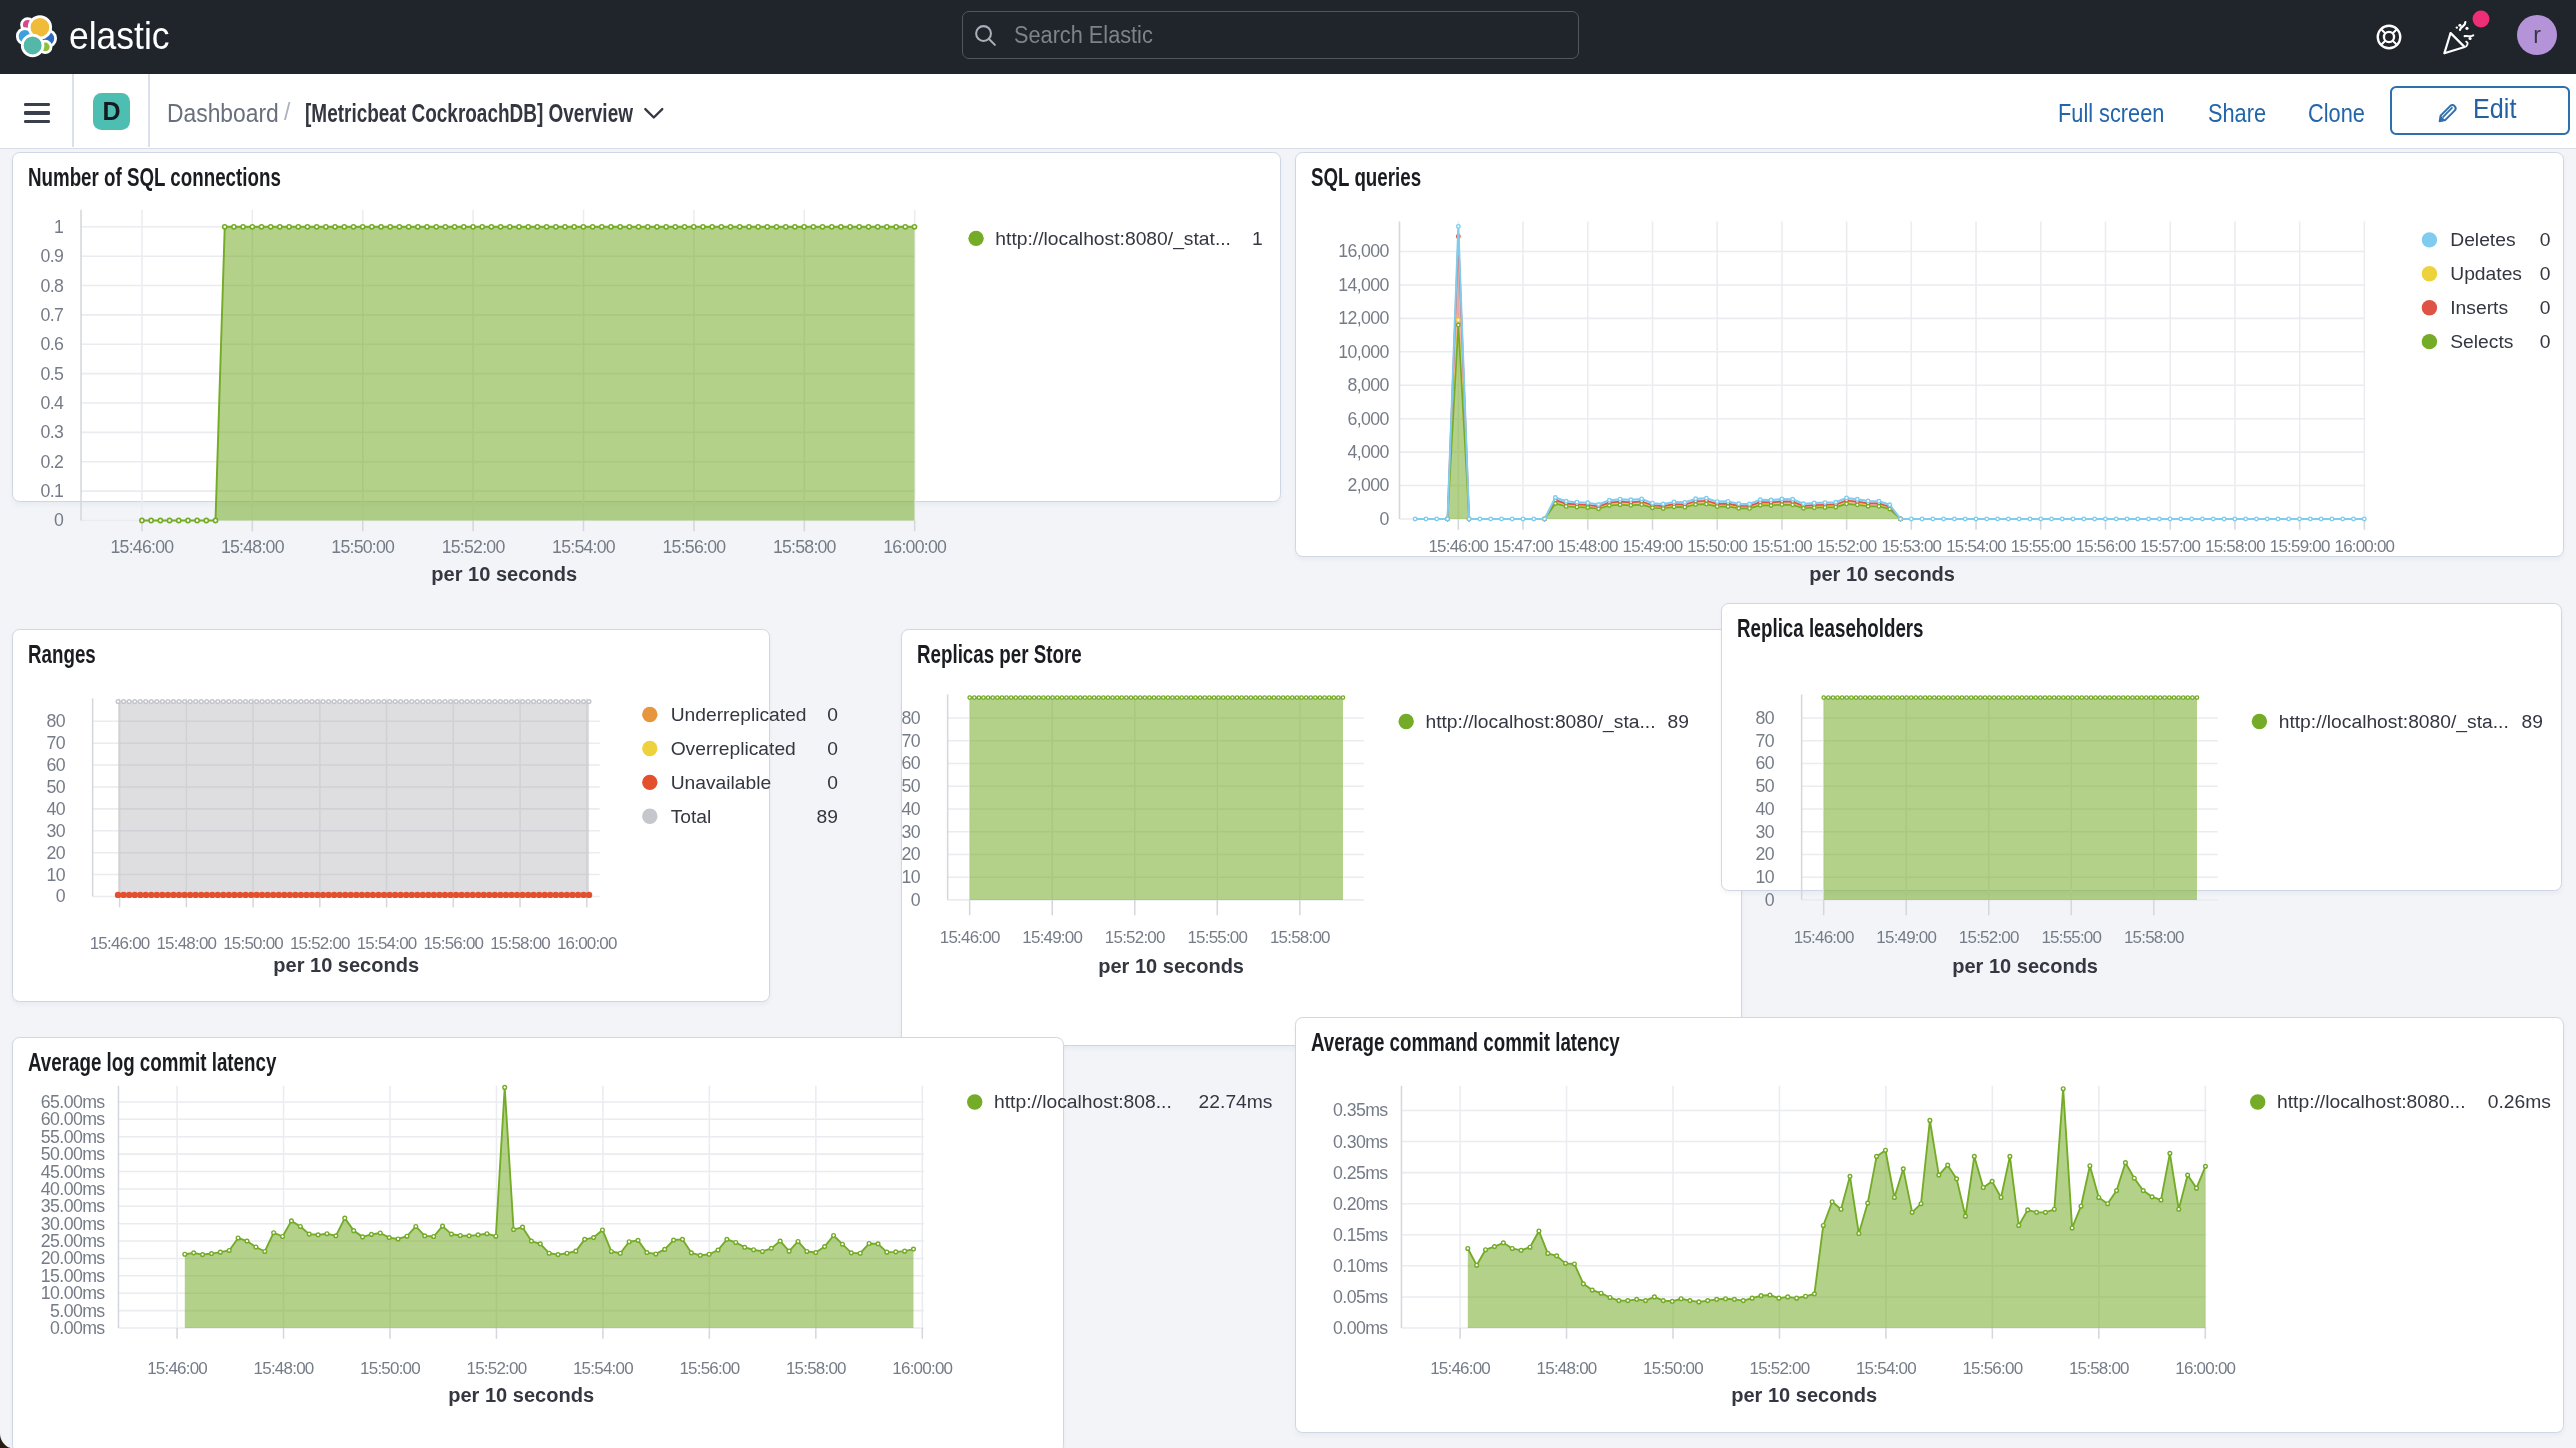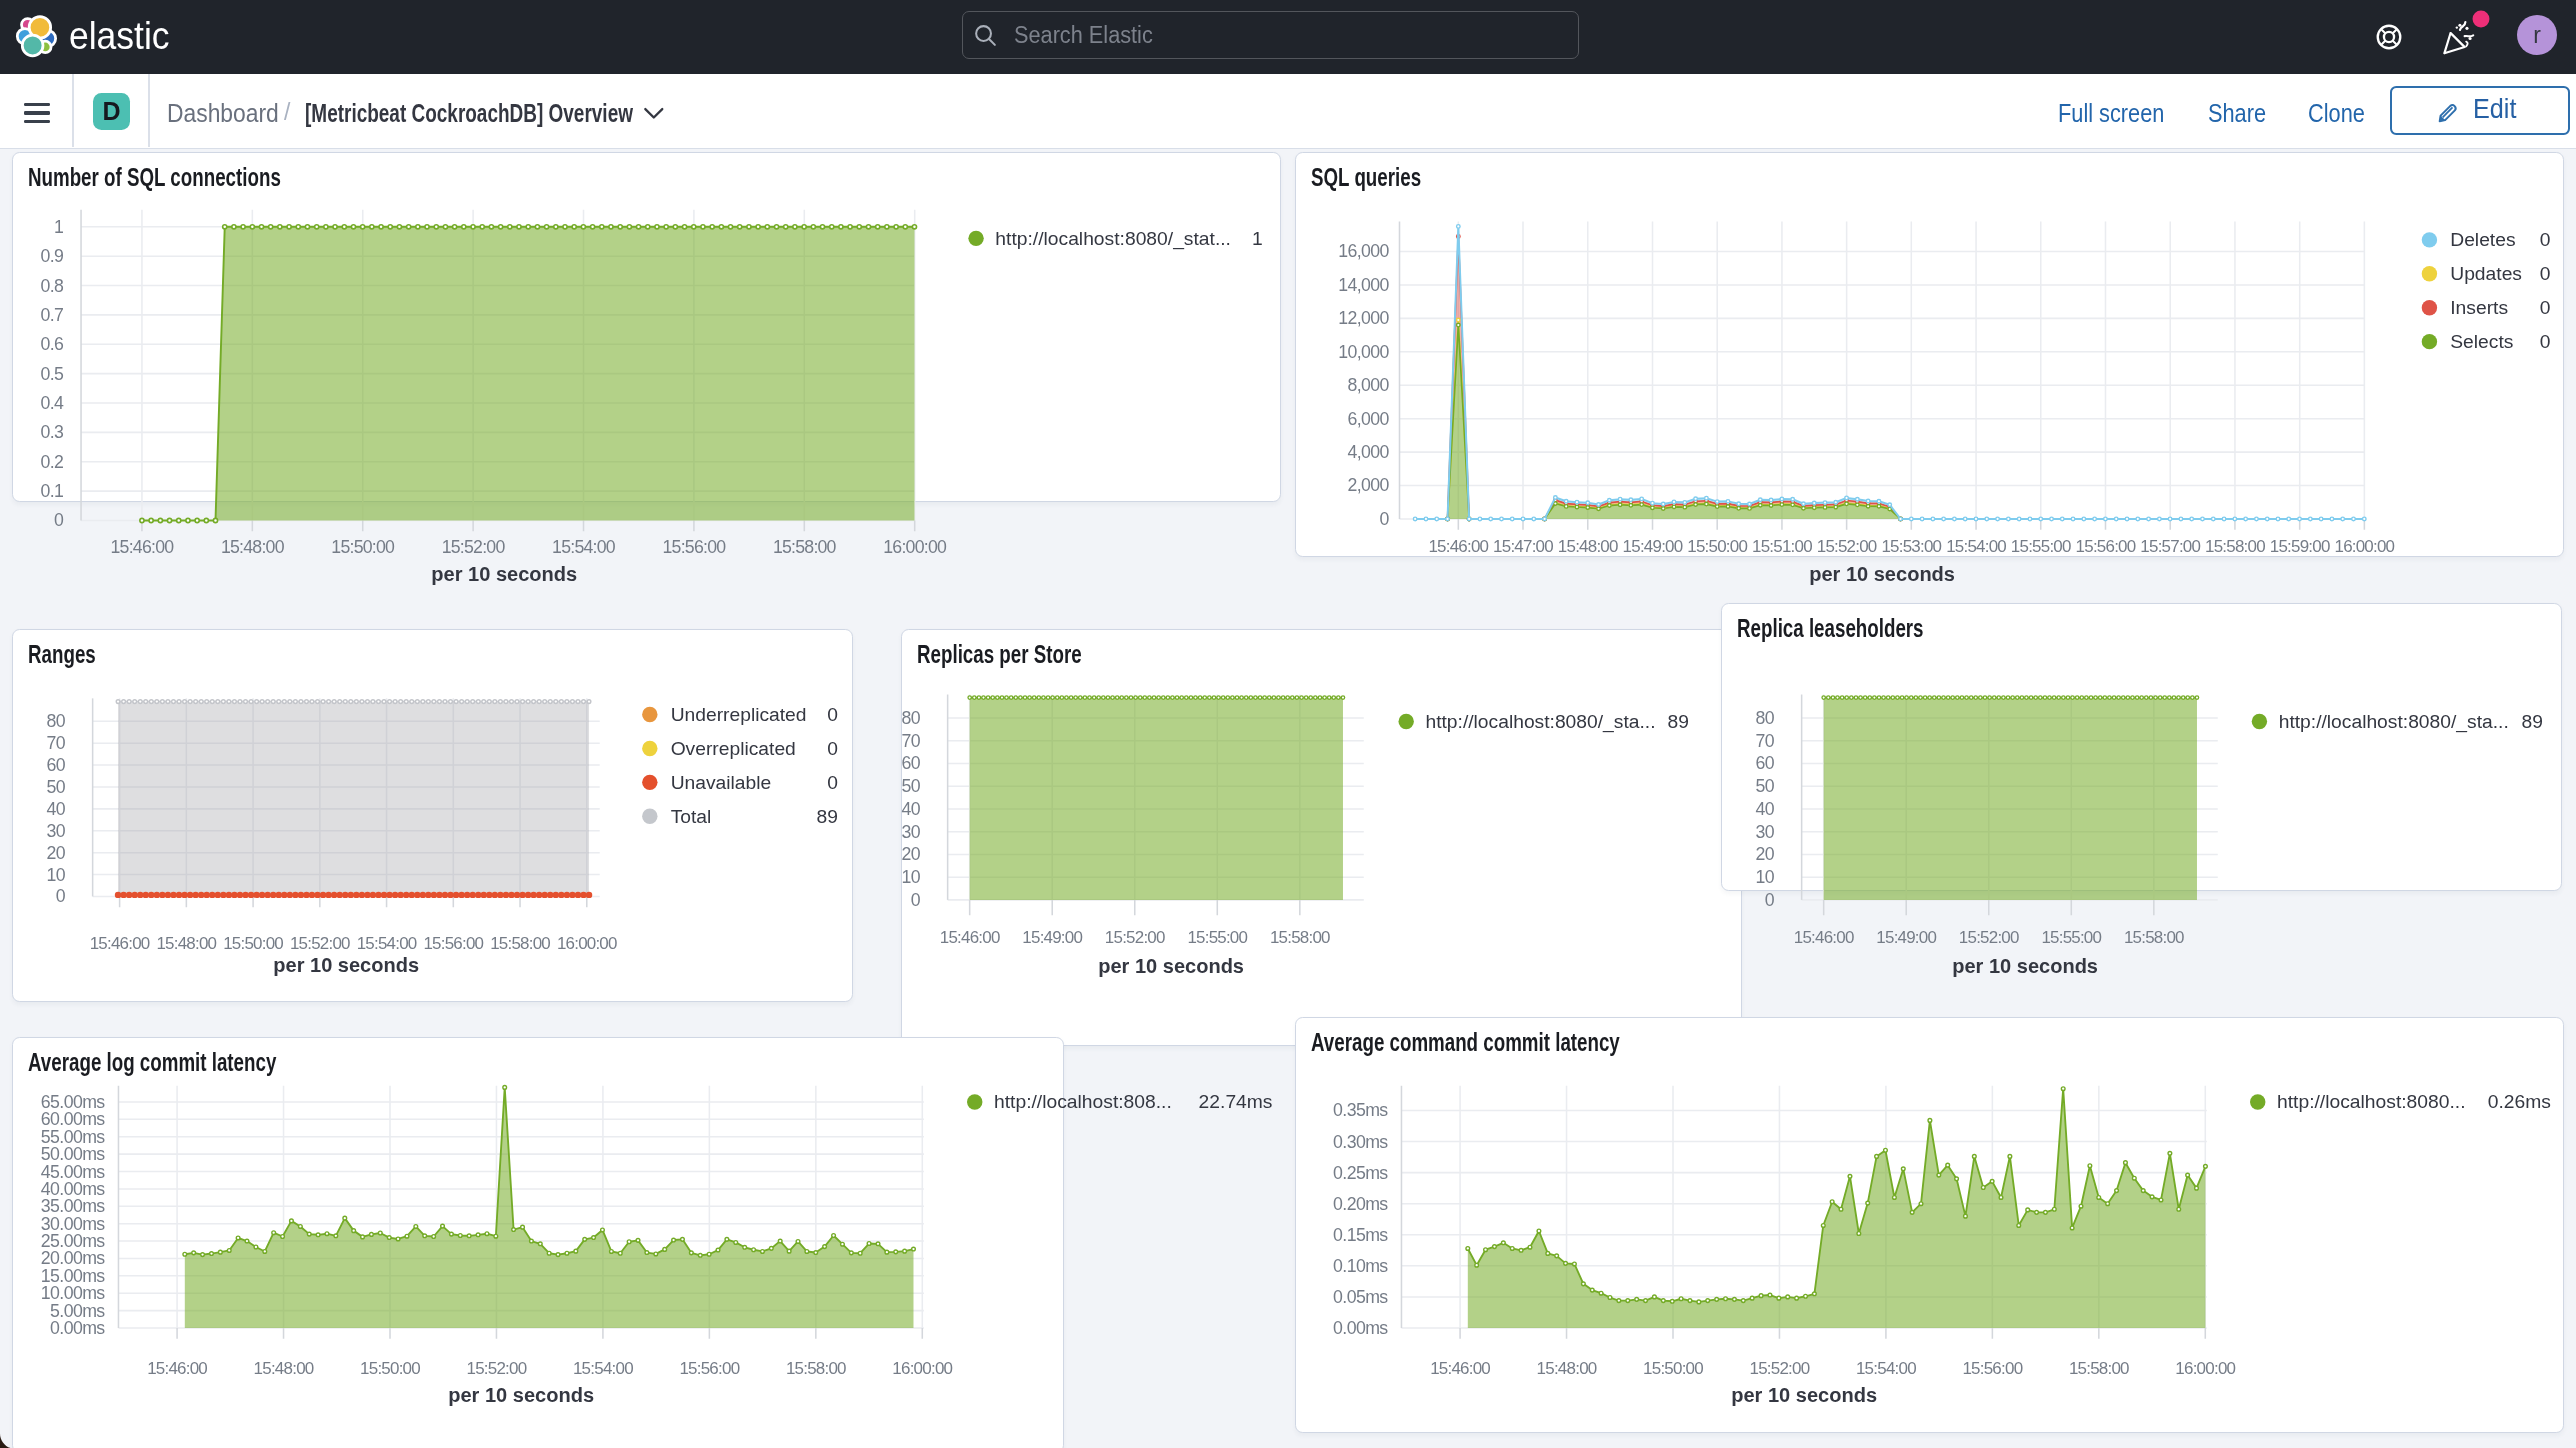--- a/index.html
+++ b/index.html
@@ -478,21 +478,21 @@
     <circle cx="3150" cy="355" r="10" fill="#eed23d"></circle>
     <text x="3177" y="355" font-size="25" fill="#343741" dominant-baseline="central">Updates</text>
     <text x="3307" y="355" font-size="25" fill="#343741" text-anchor="end" dominant-baseline="central">0</text>
     <circle cx="3150" cy="399" r="10" fill="#df5347"></circle>
     <text x="3177" y="399" font-size="25" fill="#343741" dominant-baseline="central">Inserts</text>
     <text x="3307" y="399" font-size="25" fill="#343741" text-anchor="end" dominant-baseline="central">0</text>
     <circle cx="3150" cy="443" r="10" fill="#74ab27"></circle>
     <text x="3177" y="443" font-size="25" fill="#343741" dominant-baseline="central">Selects</text>
     <text x="3307" y="443" font-size="25" fill="#343741" text-anchor="end" dominant-baseline="central">0</text>
   </svg>
-<div class="panel" style="left:12.3px;top:629px;width:841px;height:373px">
+<div class="panel" style="left:12.3px;top:629px;width:758px;height:373px">
     <div class="ptitle">Ranges</div>
   </div>
 <svg style="position:absolute;left:12.3px;top:629px" width="841" height="373" viewBox="16 815 1090 484">
     <path d="M120 1162.0H778M120 1133.6H778M120 1105.2H778M120 1076.8H778M120 1048.4H778M120 1020.0H778M120 991.6H778M120 963.2H778M120 934.8H778" stroke="#eaecf0" stroke-width="2" fill="none"></path>
     <path d="M155.0 905V1162.0M241.6 905V1162.0M328.2 905V1162.0M414.8 905V1162.0M501.4 905V1162.0M588.0 905V1162.0M674.6 905V1162.0M761.2 905V1162.0" stroke="#eaecf0" stroke-width="2" fill="none"></path>
     <path d="M155.0 1162.0V1176.0M241.6 1162.0V1176.0M328.2 1162.0V1176.0M414.8 1162.0V1176.0M501.4 1162.0V1176.0M588.0 1162.0V1176.0M674.6 1162.0V1176.0M761.2 1162.0V1176.0" stroke="#d4d7dc" stroke-width="2" fill="none"></path>
     <path d="M120 905V1162.0" stroke="#d4d7dc" stroke-width="2" fill="none"></path>
     <text x="84" y="1162.0" font-size="23" fill="#757c87" text-anchor="end" dominant-baseline="central" letter-spacing="-0.8">0</text>
     <text x="84" y="1133.6" font-size="23" fill="#757c87" text-anchor="end" dominant-baseline="central" letter-spacing="-0.8">10</text>
     <text x="84" y="1105.2" font-size="23" fill="#757c87" text-anchor="end" dominant-baseline="central" letter-spacing="-0.8">20</text>

